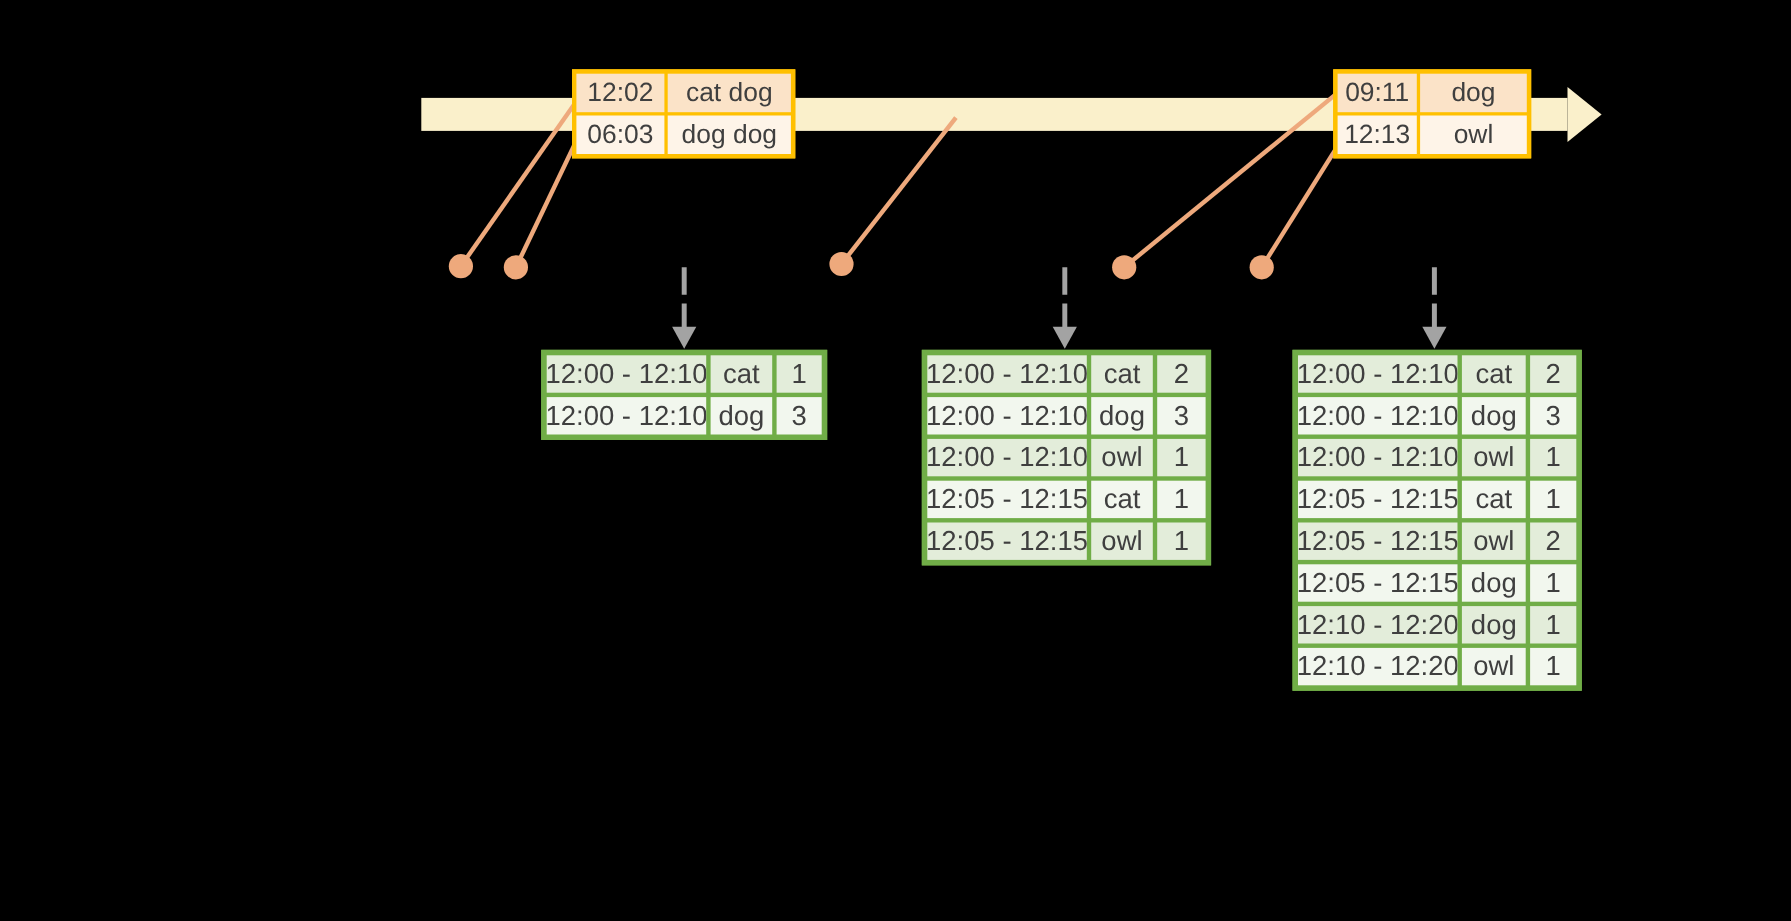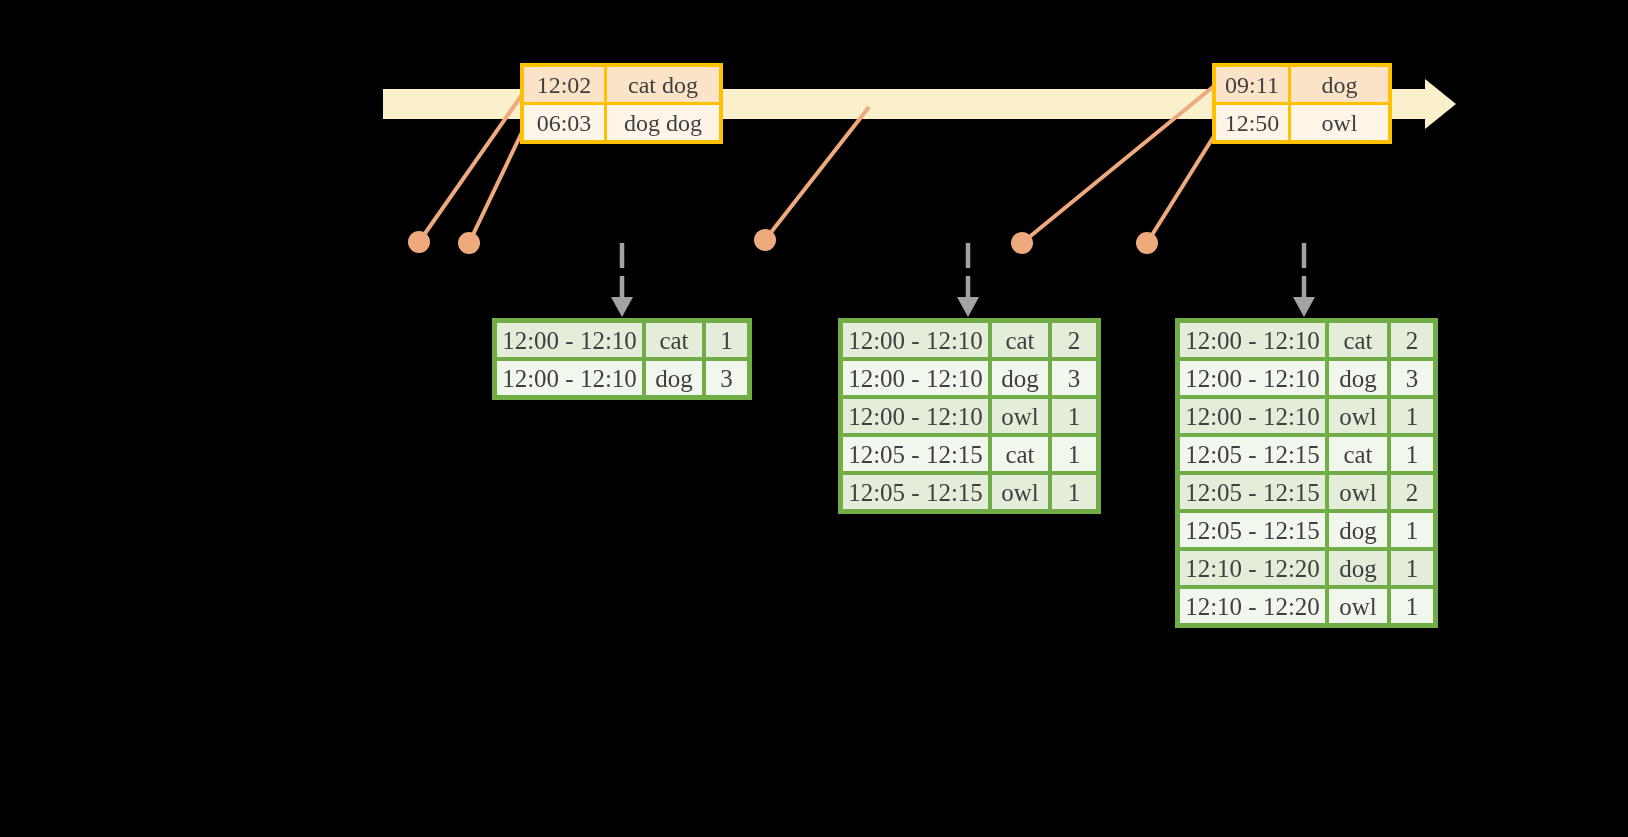--- a/index.html
+++ b/index.html
@@ -1,19 +1,19 @@
 <!DOCTYPE html>
 <html style="--bg: #000000; --timeline: #FAF0CB; --event-border: #FFC000; --event-row-dark: #FBE3C8; --event-row-light: #FEF4E8; --connector: #EEA97C; --result-border: #70AD47; --result-row-dark: #E3EDDA; --result-row-light: #F2F7EE; --trigger: #A3A3A3; --text: #3F3F3F;"><head>
 <meta charset="utf-8">
 <style>
   html,body { margin:0; padding:0; background:#000; }
   .stage {
     position:relative; width:1628px; height:837px;
     background:var(--bg,#000); overflow:hidden;
-    font-family:Liberation Serif, serif;
+    font-family:Liberation Sans, sans-serif;
   }
   svg.layer { position:absolute; left:0; top:0; z-index:1; }
   .tl   { fill:var(--timeline); }
   .conn { stroke:var(--connector); stroke-width:4; }
   .dot  { fill:var(--connector); }
   .dash { stroke:var(--trigger); stroke-width:4.5; stroke-dasharray:25 8; fill:none; }
   .dash-head { fill:var(--trigger); }
 
   .event-table {
     position:absolute; display:grid; gap:3px; z-index:2;
@@ -75,21 +75,21 @@
 
   <div class="event-table" id="event-table-0">
       <div class="cell peach-dark">12:02</div>
       <div class="cell peach-dark">cat dog</div>
       <div class="cell peach-light">06:03</div>
       <div class="cell peach-light">dog dog</div>
     </div>
   <div class="event-table" id="event-table-2">
       <div class="cell peach-dark">09:11</div>
       <div class="cell peach-dark">dog</div>
-      <div class="cell peach-light">12:50</div>
+      <div class="cell peach-light">12:13</div>
       <div class="cell peach-light">owl</div>
     </div>
 
   <div class="result-table" id="result-table-0">
       <div class="cell green-dark">12:00 - 12:10</div>
       <div class="cell green-dark">cat</div>
       <div class="cell green-dark">1</div>
       <div class="cell green-light">12:00 - 12:10</div>
       <div class="cell green-light">dog</div>
       <div class="cell green-light">3</div>

